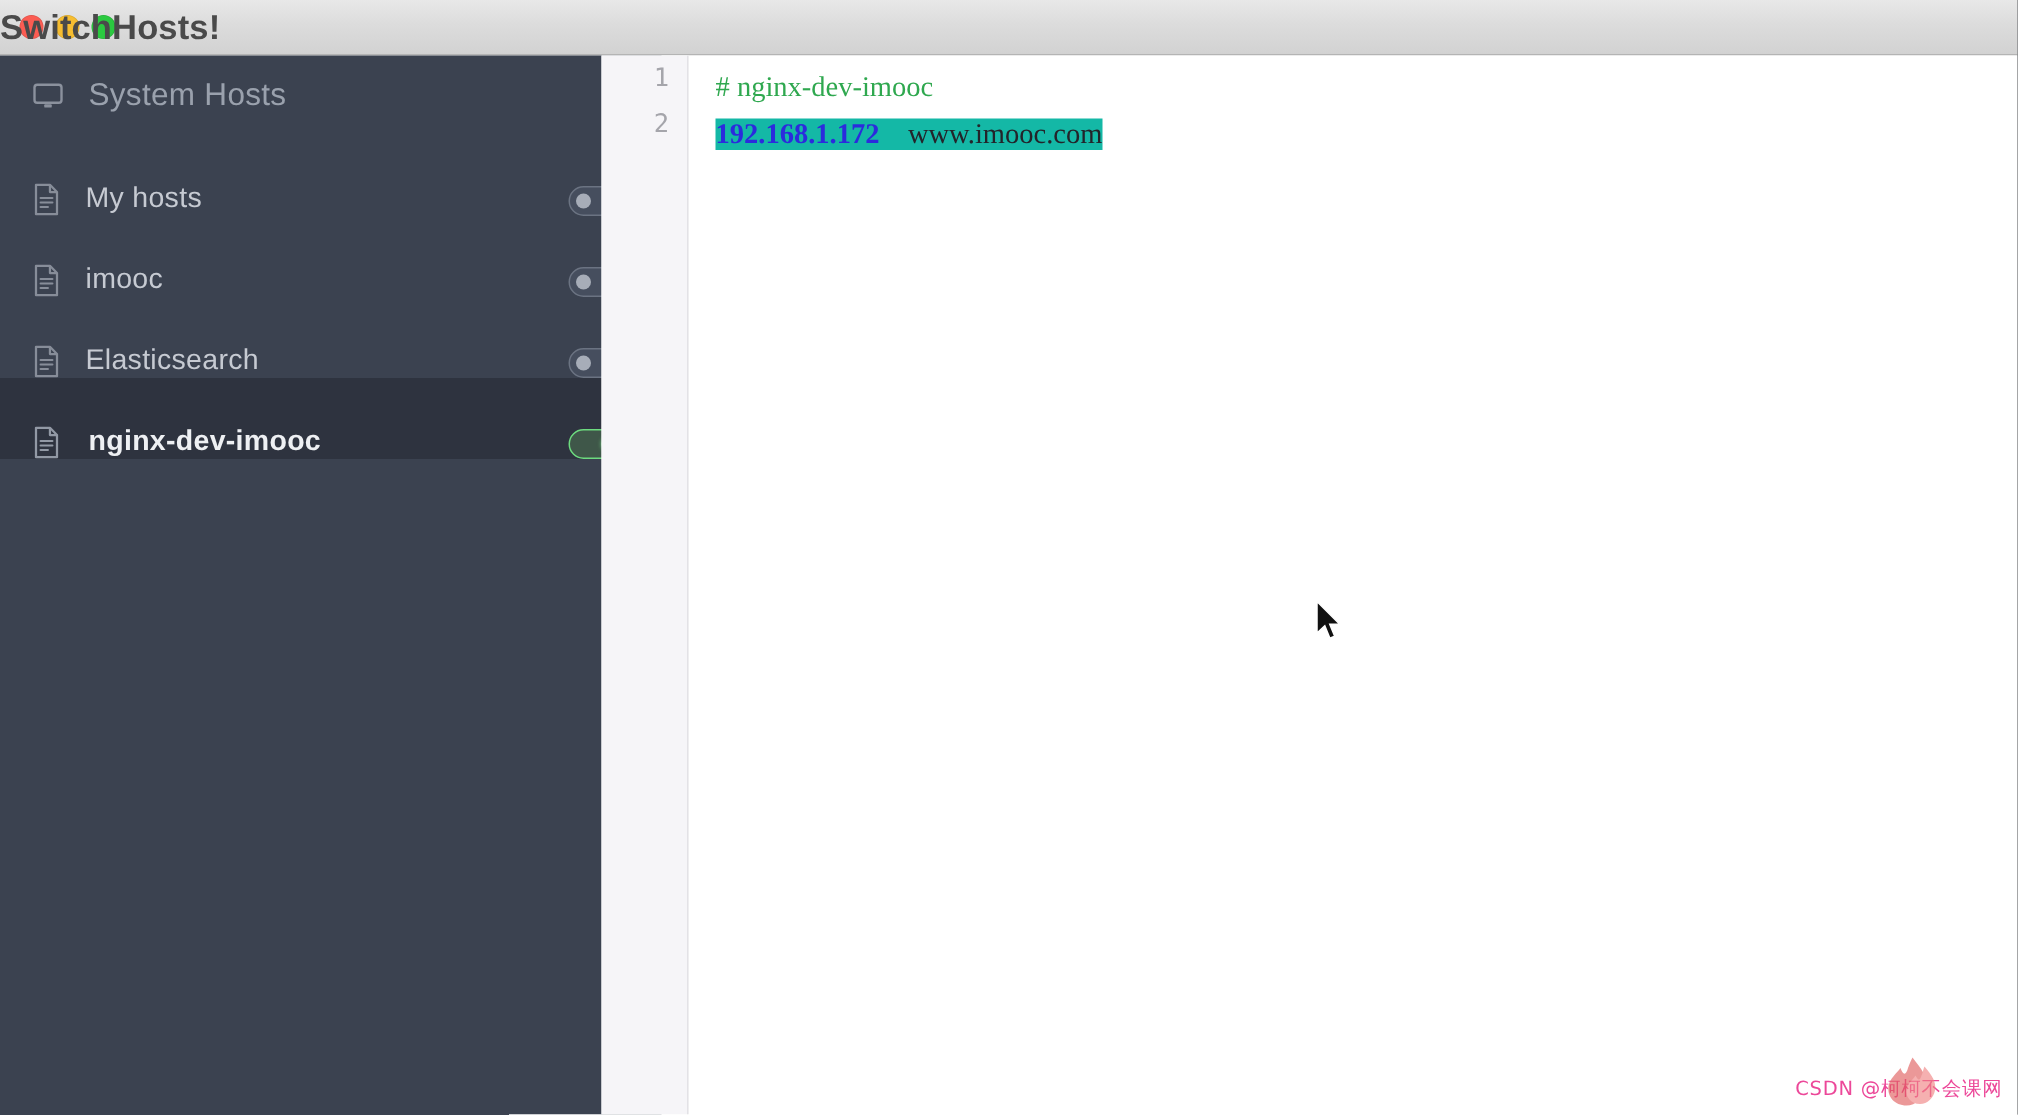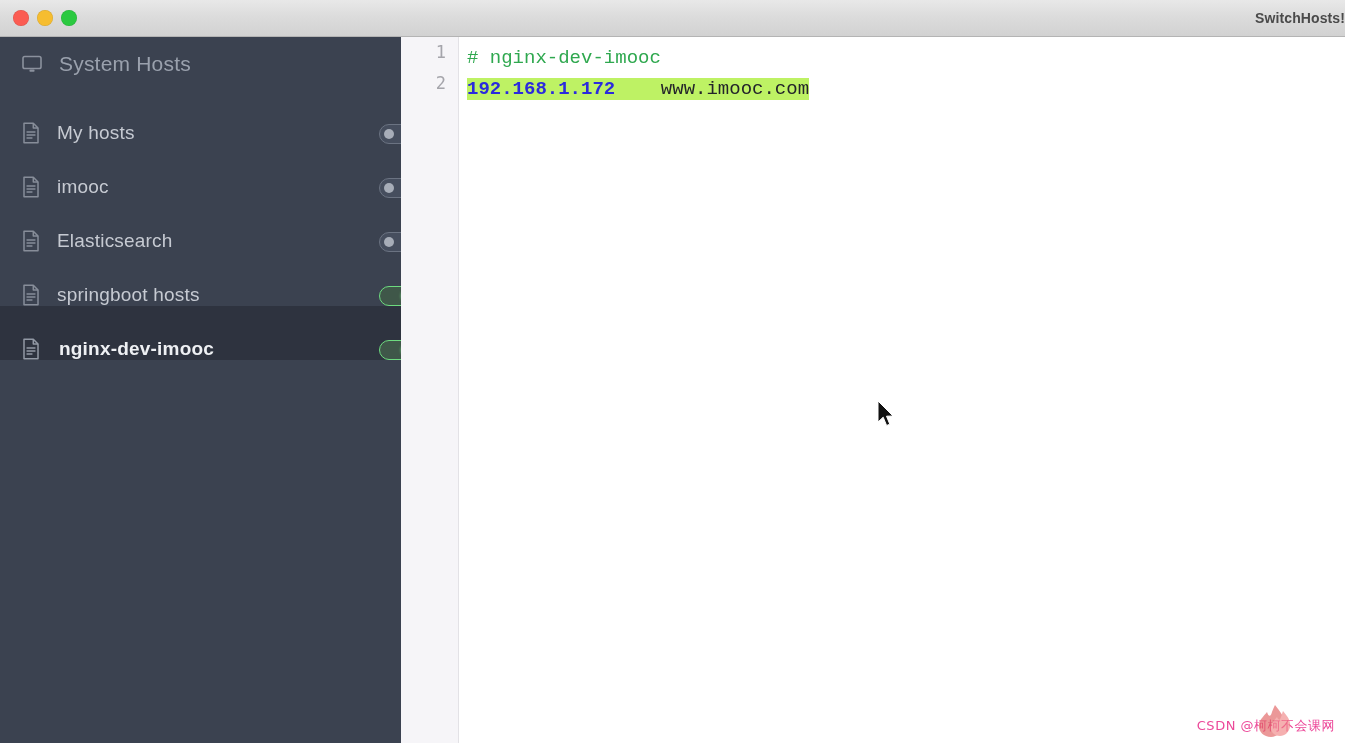--- a/index.html
+++ b/index.html
@@ -50,22 +50,22 @@
   .dot.close  { background: #fb5c52; box-shadow: inset 0 0 0 0.5px rgba(0,0,0,.12); }
   .dot.min    { background: #f6bd30; box-shadow: inset 0 0 0 0.5px rgba(0,0,0,.12); }
   .dot.zoom   { background: #2bc940; box-shadow: inset 0 0 0 0.5px rgba(0,0,0,.12); }
 
   .win-title {
     position: absolute;
     left: 0; top: 0;
     width: 1345px;
     height: 37px;
     line-height: 37px;
-    text-align: right;
-    font-size: 14px;
+    text-align: left;
+    font-size: 23px;
     font-weight: 700;
     color: #4a4a4a;
     letter-spacing: 0.1px;
   }
 
   
   .sidebar {
     position: absolute;
     left: 0; top: 37px;
     width: 441px;
@@ -179,29 +179,29 @@
     position: absolute;
     left: 59px; top: 0;
     width: 885px;
     height: 706px;
     padding-top: 6px;
     box-sizing: border-box;
   }
   .code-line {
     height: 31px;
     line-height: 31px;
-    font-family: Liberation Mono, monospace;
+    font-family: Liberation Serif, serif;
     font-size: 19px;
     white-space: pre;
-    padding-left: 7px;
+    padding-left: 17px;
   }
   .tok-comment { color: #2fa84f; }
   .tok-ip      { color: #2b2bdd; font-weight: 700; }
   .tok-host    { color: #23242a; }
-  .sel-hl      { background: #bef264; }
+  .sel-hl      { background: #14b8a6; }
 
   
   .cursor {
     position: absolute;
     left: 475px; top: 363px;
     width: 20px; height: 30px;
     pointer-events: none;
   }
 
   
@@ -286,33 +286,20 @@
           <path d="M11.3 1.2V6H16" fill="none" stroke="#878d99" stroke-width="1.5" stroke-linejoin="round"></path>
           <path d="M5 10h8M5 13h8M5 16h5" stroke="#878d99" stroke-width="1.3" stroke-linecap="round"></path>
         </svg>
       </span>
       <span class="label">Elasticsearch</span>
       <span class="toggle off">
           <span class="knob"></span>
         </span>
     </div>
 
-    <div class="host-row">
-      <span>
-        <svg class="icon-doc" viewBox="0 0 18 22">
-          <path d="M2 1.2h9.3L16 6v14.8H2z" fill="none" stroke="#878d99" stroke-width="1.5" stroke-linejoin="round"></path>
-          <path d="M11.3 1.2V6H16" fill="none" stroke="#878d99" stroke-width="1.5" stroke-linejoin="round"></path>
-          <path d="M5 10h8M5 13h8M5 16h5" stroke="#878d99" stroke-width="1.3" stroke-linecap="round"></path>
-        </svg>
-      </span>
-      <span class="label">springboot hosts</span>
-      <span class="toggle on">
-          <span class="knob"></span>
-        </span>
-    </div>
 
 
     <div class="host-row selected">
       <span>
         <svg class="icon-doc" viewBox="0 0 18 22">
           <path d="M2 1.2h9.3L16 6v14.8H2z" fill="none" stroke="#9299a5" stroke-width="1.5" stroke-linejoin="round"></path>
           <path d="M11.3 1.2V6H16" fill="none" stroke="#9299a5" stroke-width="1.5" stroke-linejoin="round"></path>
           <path d="M5 10h8M5 13h8M5 16h5" stroke="#9299a5" stroke-width="1.3" stroke-linecap="round"></path>
         </svg>
       </span>

